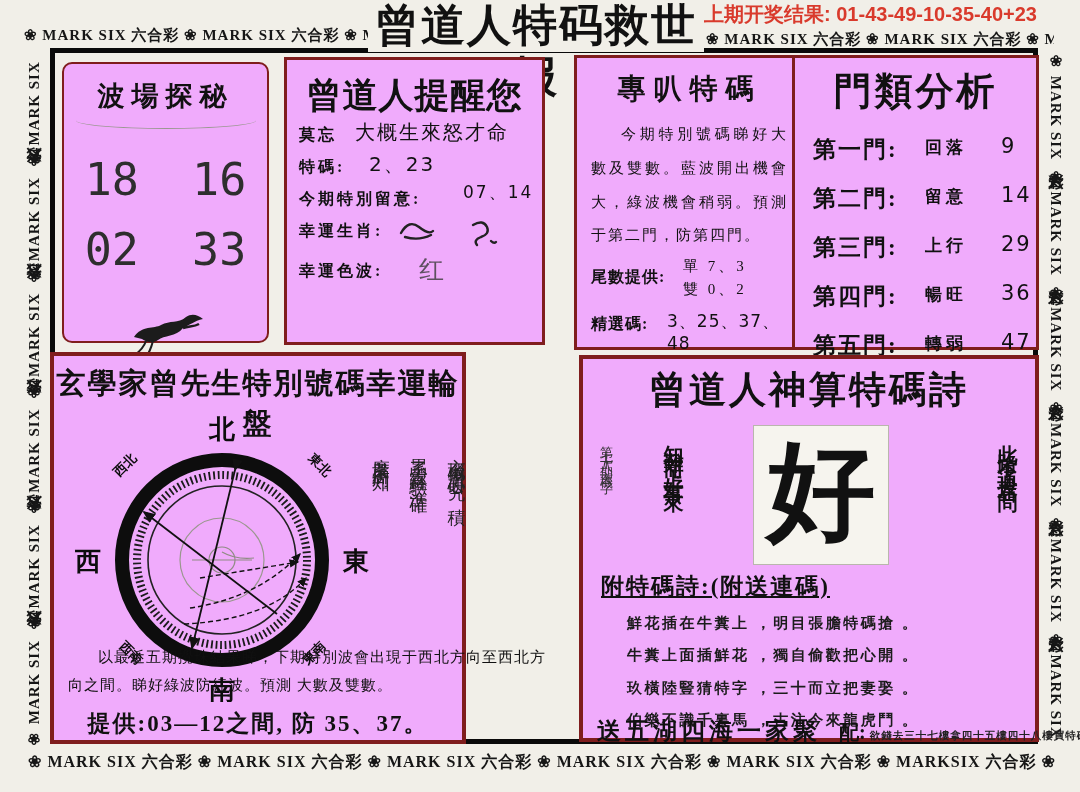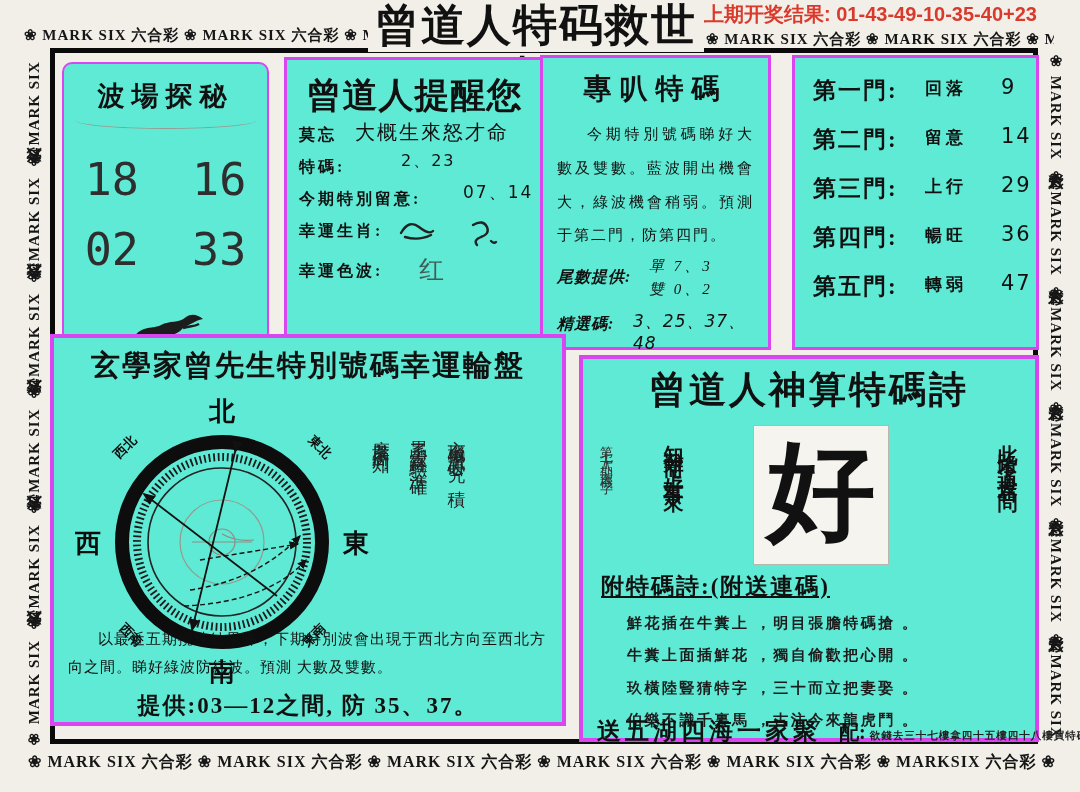--- a/index.html
+++ b/index.html
@@ -19,60 +19,60 @@
 
   
   .frame{position:absolute;left:50px;top:48px;width:988px;height:696px;border:5px solid #0a0a0a;box-sizing:border-box;}
 
   .masthead{position:absolute;left:368px;top:0px;width:336px;height:52px;background:#f1efe8;
             font-size:44px;font-weight:900;letter-spacing:2px;text-align:center;line-height:52px;}
   .lastdraw{position:absolute;left:704px;top:1px;width:374px;font-size:20px;font-weight:bold;color:#d93a2c;
             font-family:"Liberation Sans",sans-serif;}
   .lastdraw .num{letter-spacing:0px;}
 
-  .box{position:absolute;background:#5eead4;border:3px solid #d946ef;box-sizing:border-box;}
+  .box{position:absolute;background:#f0abfc;border:3px solid #7f1d1d;box-sizing:border-box;}
 
   
   .box1{left:62px;top:62px;width:207px;height:281px;border-width:2px;border-radius:10px;}
   .box1 .t{margin-top:14px;text-align:center;font-size:27px;font-weight:bold;letter-spacing:7px;}
   .box1 .arc{width:180px;height:16px;margin:-2px auto 0;border-bottom:1px solid #9a9890;border-radius:50%;}
   .box1 .nums{margin-top:16px;text-align:center;font-family:"DejaVu Sans Mono",monospace;
               font-size:45px;color:#2e2e2e;word-spacing:26px;line-height:1.55;}
   .box1 .bird{display:block;margin:26px auto 0;}
 
   
   .box2{left:284px;top:57px;width:261px;height:288px;}
   .box2 .t{margin-top:12px;text-align:center;font-size:35px;font-weight:900;letter-spacing:1px;}
   .box2 .row{position:relative;margin:6px 0 0 12px;font-size:16px;font-weight:bold;letter-spacing:3px;height:26px;}
   .box2 .lab{display:inline-block;}
   .box2 .val{position:absolute;font-family:"DejaVu Sans",sans-serif;font-weight:normal;letter-spacing:2px;}
   .v-phrase{font-size:20px;font-weight:bold;letter-spacing:1px;top:-6px;left:56px;font-family:"Liberation Serif",serif !important;}
-  .v-te{font-size:16px;top:-6px;left:70px;margin-left:32px;}
+  .v-te{font-size:20px;top:-6px;left:70px;}
   .v-lian{font-size:17px;top:-8px;left:152px;}
   .v-liu{font-size:17px;top:-8px;left:164px;}
   .v-red{font-size:25px;top:-8px;left:120px;color:#3a3a3a;font-family:"Liberation Serif",serif !important;font-weight:bold;opacity:.8;}
 
   
-  .box3{left:540px;top:55px;width:231px;height:295px;}
+  .box3{left:574px;top:55px;width:231px;height:295px;}
   .box3 .t{margin-top:12px;text-align:center;font-size:28px;font-weight:bold;letter-spacing:8px;}
   .box3 .body{margin:10px 14px 0;font-size:15px;line-height:2.25;text-indent:2em;letter-spacing:2px;text-align:justify;}
-  .box3 .row{position:relative;margin-left:14px;font-size:16px;font-weight:bold;letter-spacing:1px;font-style:italic;}
+  .box3 .row{position:relative;margin-left:14px;font-size:16px;font-weight:bold;letter-spacing:1px;}
   .box3 .tails{position:absolute;left:92px;top:-12px;font-weight:normal;font-size:15px;line-height:1.5;letter-spacing:3px;}
   .box3 .sel{margin-top:26px;}
   .box3 .selv{position:absolute;left:76px;top:-4px;font-weight:normal;font-size:17px;font-family:"DejaVu Sans",sans-serif;}
 
   
   .box4{left:792px;top:55px;width:247px;height:295px;}
   .box4 .t{margin-top:8px;text-align:center;font-size:38px;font-weight:900;letter-spacing:3px;}
   .box4 .row{position:relative;margin:17px 0 0 18px;height:32px;font-size:23px;font-weight:900;letter-spacing:2px;}
   .box4 .word{position:absolute;left:112px;top:2px;font-size:17px;font-weight:bold;letter-spacing:4px;}
   .box4 .num{position:absolute;left:188px;top:0px;font-size:21px;font-weight:normal;font-family:"DejaVu Sans",sans-serif;}
 
   
-  .box5{left:50px;top:334px;width:516px;height:392px;border-width:4px;}
+  .box5{left:50px;top:352px;width:416px;height:392px;border-width:4px;}
   .box5 .t{margin-top:8px;text-align:center;font-size:29px;font-weight:900;letter-spacing:2px;}
   .wheel{position:absolute;left:18px;top:46px;}
   .vcols{position:absolute;left:298px;top:88px;height:200px;writing-mode:vertical-rl;text-orientation:mixed;
          font-size:18px;letter-spacing:4px;color:#222;}
   .vcols .c{margin-left:18px;line-height:1.1;}
   .vcols .c3{margin-top:0px;}
   .box5 .analysis{position:absolute;left:14px;top:288px;width:492px;font-size:15px;line-height:1.85;letter-spacing:1px;text-indent:2em;}
   .box5 .tip{position:absolute;left:0;top:352px;width:100%;text-align:center;font-size:23px;font-weight:bold;letter-spacing:2px;}
 
   
@@ -162,20 +162,21 @@
         <div>雙 0、2</div>
       </span>
     </div>
     <div class="row sel">
       <span>精選碼:</span>
       <span class="selv">3、25、37、48</span>
     </div>
   </div>
 
   <div class="box box4">
+    <div class="t">門類分析</div>
     <div class="row">
       <span>第一門:</span>
       <span class="word">回落</span>
       <span class="num">9</span>
     </div>
     <div class="row">
       <span>第二門:</span>
       <span class="word">留意</span>
       <span class="num">14</span>
     </div>

